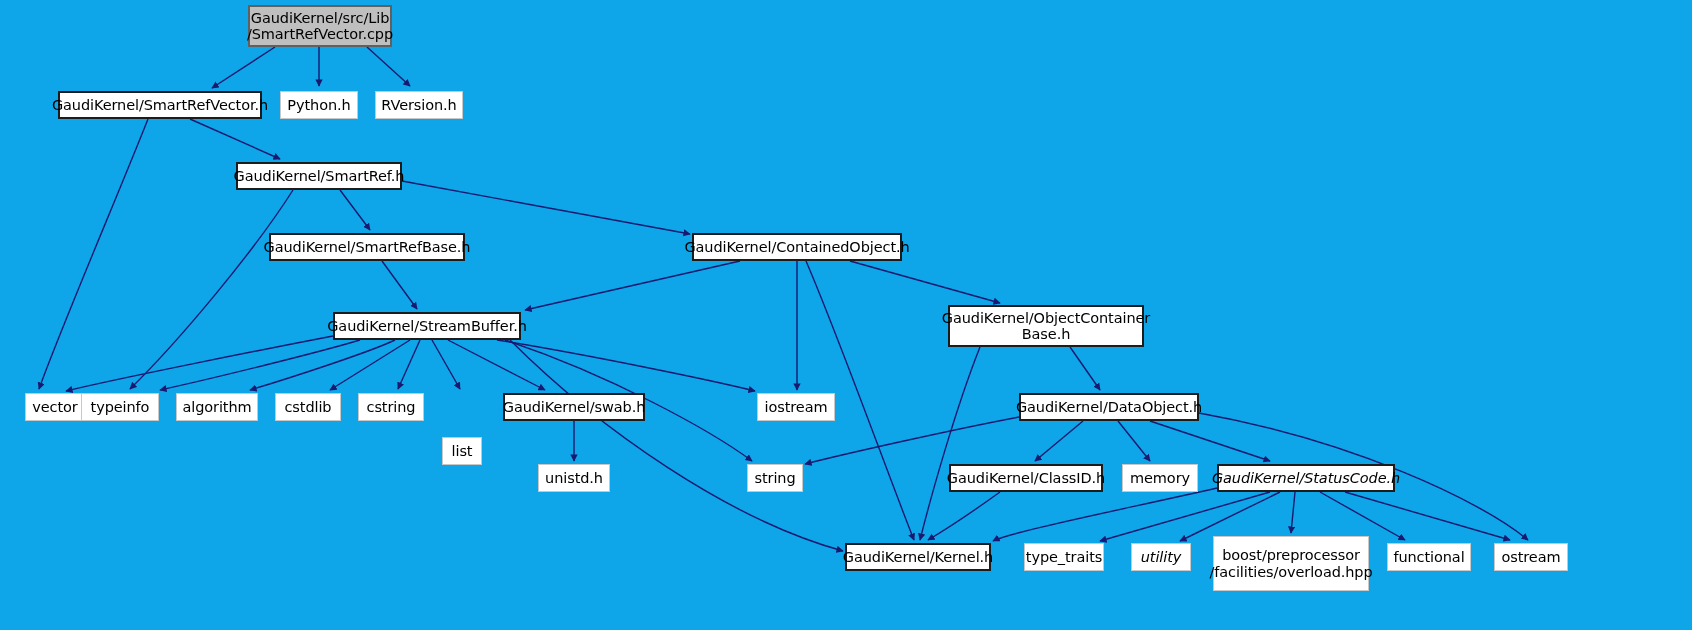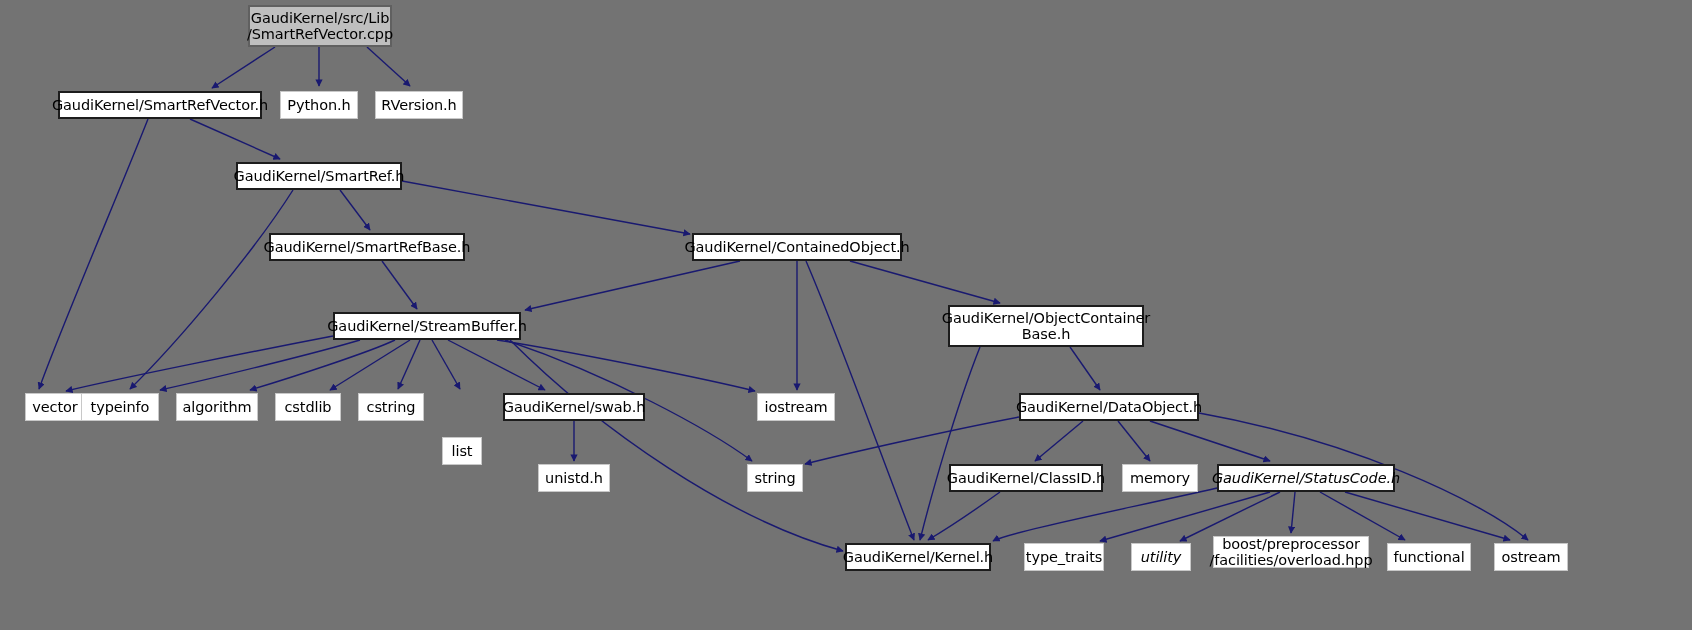--- a/index.html
+++ b/index.html
@@ -7,21 +7,21 @@
     padding: 0;
     background: #ffffff;
   }
   body {
     font-family: "DejaVu Sans", sans-serif;
   }
   #graph-root {
     position: relative;
     width: 1692px;
     height: 630px;
-    background: #737373;
+    background: #0ea5e9;
     overflow: hidden;
   }
   #edge-layer {
     position: absolute;
     left: 0;
     top: 0;
     width: 1692px;
     height: 630px;
     pointer-events: none;
   }
@@ -125,18 +125,18 @@
       <div class="node " style="left: 757px; top: 393px; width: 78px; height: 28px;"><span class="node-label">iostream</span></div>
       <div class="node strong" style="left: 1019px; top: 393px; width: 180px; height: 28px;"><span class="node-label">GaudiKernel/DataObject.h</span></div>
       <div class="node " style="left: 538px; top: 464px; width: 72px; height: 28px;"><span class="node-label">unistd.h</span></div>
       <div class="node " style="left: 747px; top: 464px; width: 56px; height: 28px;"><span class="node-label">string</span></div>
       <div class="node strong" style="left: 949px; top: 464px; width: 154px; height: 28px;"><span class="node-label">GaudiKernel/ClassID.h</span></div>
       <div class="node " style="left: 1122px; top: 464px; width: 76px; height: 28px;"><span class="node-label">memory</span></div>
       <div class="node strong" style="left: 1217px; top: 464px; width: 178px; height: 28px; font-style: italic;"><span class="node-label">GaudiKernel/StatusCode.h</span></div>
       <div class="node strong" style="left: 845px; top: 543px; width: 146px; height: 28px;"><span class="node-label">GaudiKernel/Kernel.h</span></div>
       <div class="node " style="left: 1024px; top: 543px; width: 80px; height: 28px;"><span class="node-label">type_traits</span></div>
       <div class="node " style="left: 1131px; top: 543px; width: 60px; height: 28px; font-style: italic;"><span class="node-label">utility</span></div>
-      <div class="node " style="left: 1213px; top: 536px; width: 156px; height: 32px;"><span class="node-label">boost/preprocessor
+      <div class="node " style="left: 1213px; top: 536px; width: 156px; height: 55px;"><span class="node-label">boost/preprocessor
 /facilities/overload.hpp</span></div>
       <div class="node " style="left: 1387px; top: 543px; width: 84px; height: 28px;"><span class="node-label">functional</span></div>
       <div class="node " style="left: 1494px; top: 543px; width: 74px; height: 28px;"><span class="node-label">ostream</span></div>
     </div>
 </div>
 
 </body></html>

